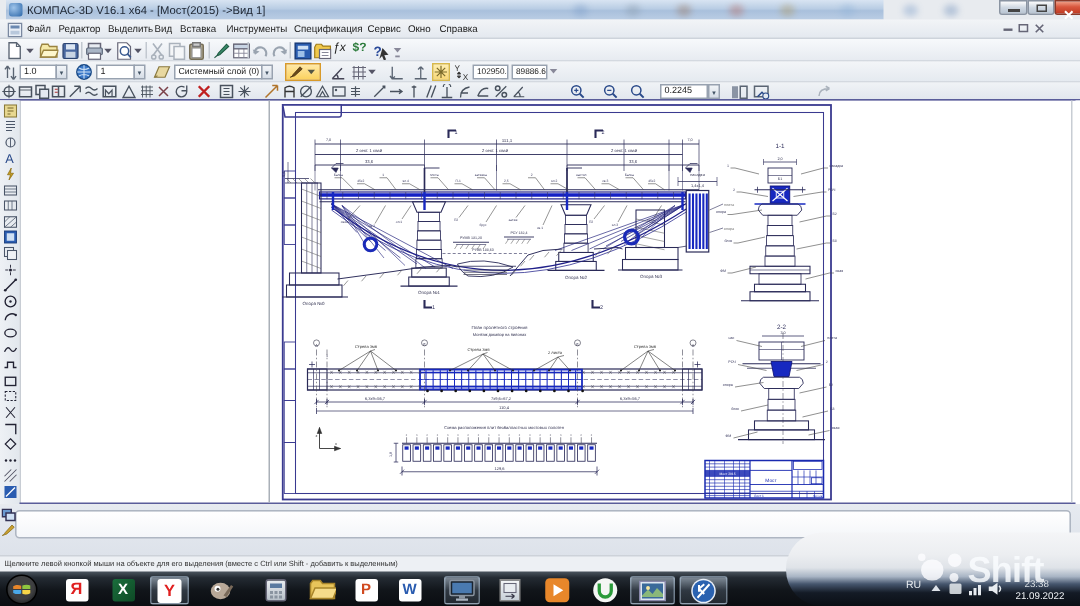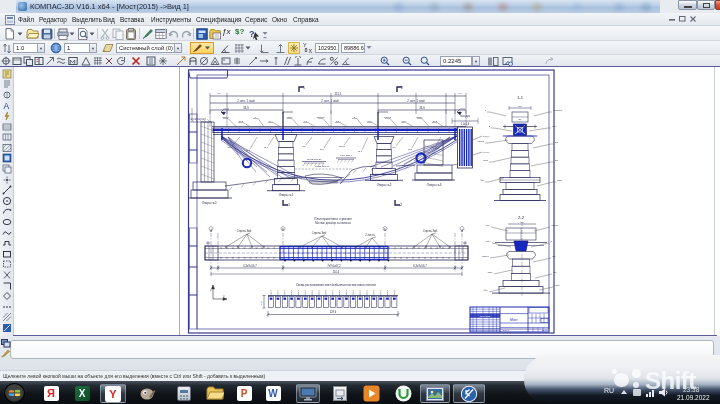--- a/index.html
+++ b/index.html
@@ -1,21 +1,21 @@
 <!DOCTYPE html>
 <html><head><meta charset="utf-8"><style>
 *{margin:0;padding:0;box-sizing:border-box}
 html,body{width:720px;height:404px;overflow:hidden}
 body{font-family:"Liberation Sans",sans-serif;position:relative;background:#e8ebef}
 .abs{position:absolute}
 .combo{position:absolute;background:#fff;border:1px solid #98a2b0;font-size:6px;color:#222;display:flex;align-items:center;padding-left:2px;white-space:nowrap;overflow:hidden}
 .cara{position:absolute;width:8px;background:linear-gradient(180deg,#f2f5f8,#d6dde6);border:1px solid #98a2b0;color:#456;font-size:4px;display:flex;align-items:center;justify-content:center}
 .ti{position:absolute;top:384px;height:19px;border-radius:2px;display:flex;align-items:center;justify-content:center}
 </style></head><body>
-<div class="abs" style="left:16px;top:0;width:644px;height:13px;background:linear-gradient(180deg,#d8e4f2 0%,#b9cde4 45%,#a9c0dc 55%,#bacde4 100%)">
+<div class="abs" style="left:4px;top:0;width:585px;height:13px;background:linear-gradient(180deg,#d8e4f2 0%,#b9cde4 45%,#a9c0dc 55%,#bacde4 100%)">
     <div class="abs" style="left:378px;top:3px;width:10px;height:8px;border-radius:50%;background:#7a9cc8;opacity:0.4;filter:blur(2px)"></div>
     <div class="abs" style="left:413px;top:3px;width:10px;height:8px;border-radius:50%;background:#8899aa;opacity:0.4;filter:blur(2px)"></div>
     <div class="abs" style="left:447px;top:3px;width:10px;height:8px;border-radius:50%;background:#99755f;opacity:0.4;filter:blur(2px)"></div>
     <div class="abs" style="left:482px;top:3px;width:10px;height:8px;border-radius:50%;background:#b86a60;opacity:0.4;filter:blur(2px)"></div>
     <div class="abs" style="left:516px;top:3px;width:10px;height:8px;border-radius:50%;background:#b0985f;opacity:0.4;filter:blur(2px)"></div>
     <div class="abs" style="left:556px;top:3px;width:10px;height:8px;border-radius:50%;background:#8fb3d8;opacity:0.4;filter:blur(2px)"></div>
     <div class="abs" style="left:598px;top:3px;width:10px;height:8px;border-radius:50%;background:#7a9cc8;opacity:0.4;filter:blur(2px)"></div>
     <div class="abs" style="left:625px;top:3px;width:10px;height:8px;border-radius:50%;background:#6a8cb8;opacity:0.4;filter:blur(2px)"></div>
     <div class="abs" style="left:2px;top:2px;width:9px;height:9px;border-radius:2px;background:radial-gradient(circle at 35% 35%,#9fc4ea,#2a66a8)"></div>
     <div class="abs" style="left:14px;top:2px;font-size:7.5px;color:#1c2430;white-space:nowrap">КОМПАС-3D V16.1 x64 - [Мост(2015) -&gt;Вид 1]</div>

